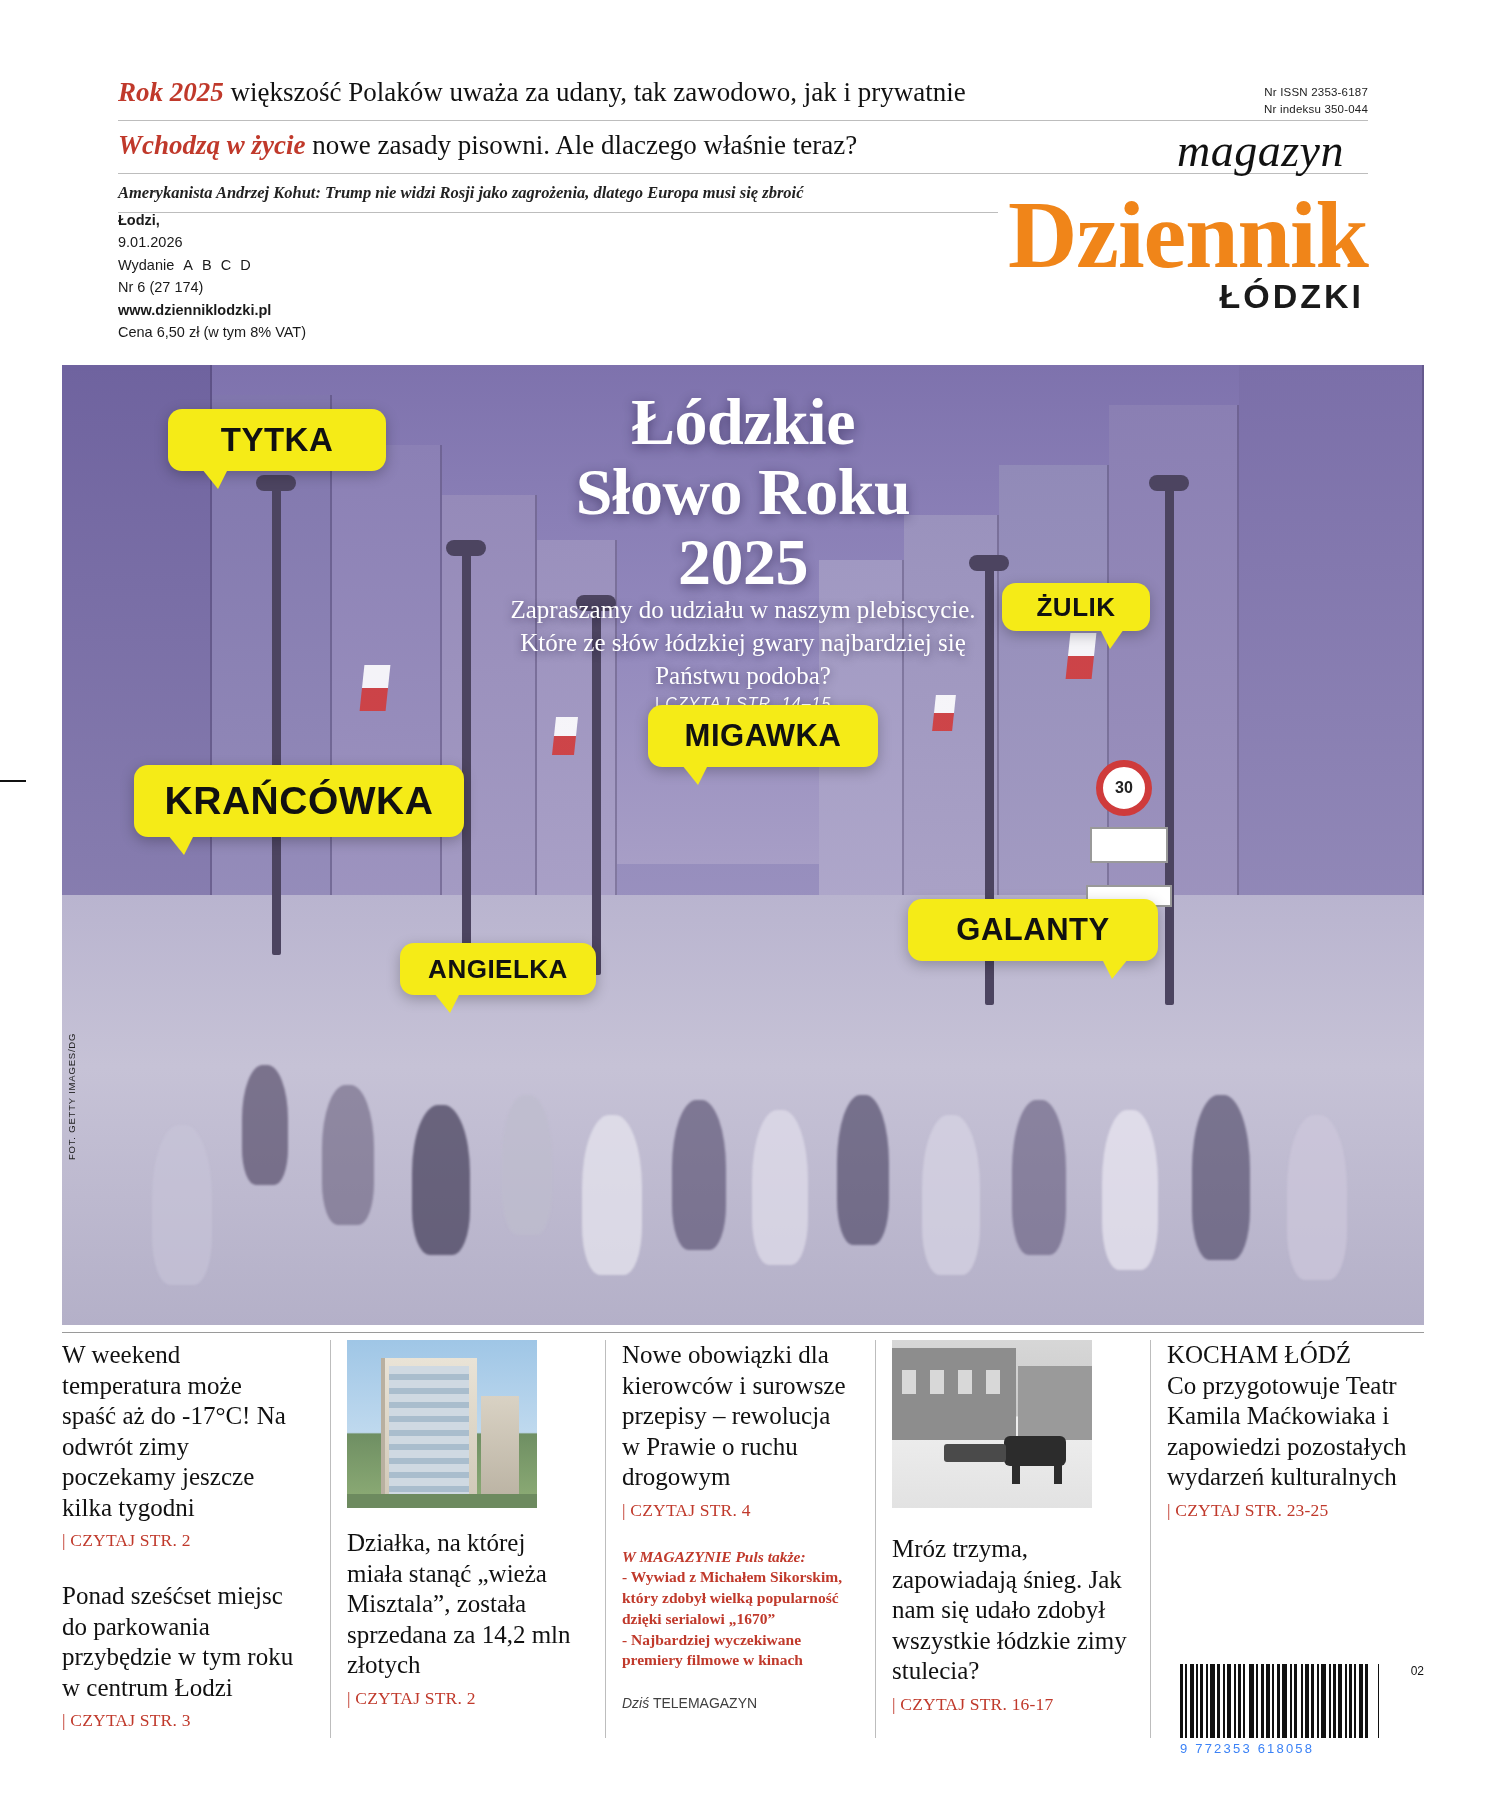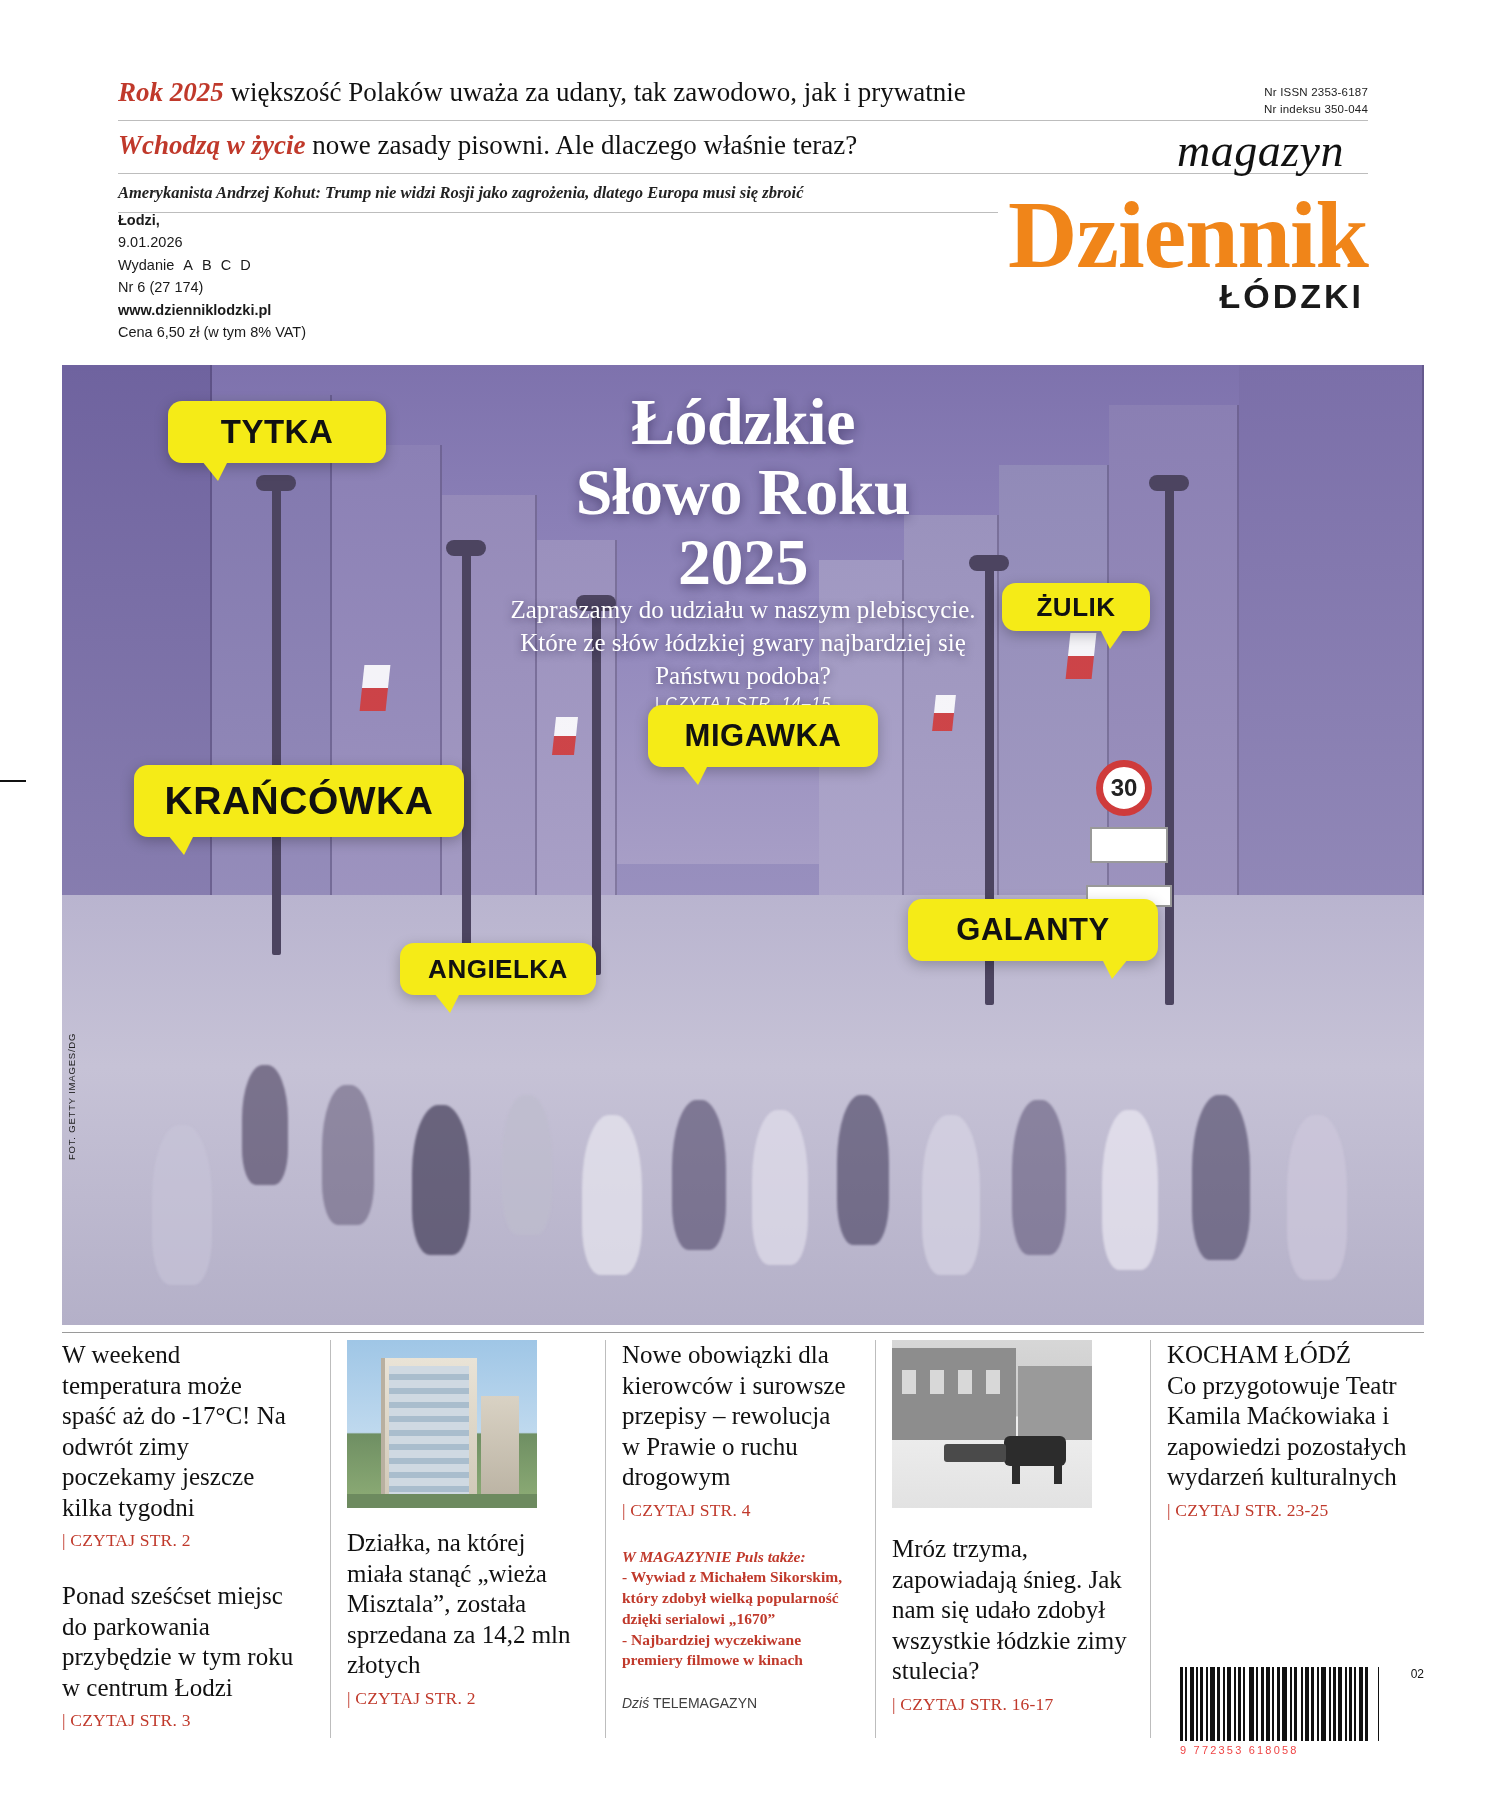--- a/index.html
+++ b/index.html
@@ -194,21 +194,21 @@
   }
   .sign30 {
     position: absolute;
     width: 56px; height: 56px;
     border-radius: 50%;
     background: #fff;
     border: 7px solid #cf3b3b;
     color: #222;
     font-family: "Liberation Sans", sans-serif;
     font-weight: 700;
-    font-size: 24px;
+    font-size: 16px;
     display: flex; align-items: center; justify-content: center;
   }
   .sign-plate {
     position: absolute;
     background: #fff;
     border: 2px solid #999;
     font-family: "Liberation Sans", sans-serif;
     font-size: 8px;
     color: #333;
     padding: 2px 3px;
@@ -270,21 +270,21 @@
     white-space: nowrap;
   }
   .bubble:after {
     content: "";
     position: absolute;
     bottom: -18px; left: 34px;
     border-left: 16px solid transparent;
     border-right: 10px solid transparent;
     border-top: 20px solid #F5EB17;
   }
-  .bubble.b-tytka   { left: 106px; top: 36px;  width: 218px; height: 62px;  font-size: 33px; }
+  .bubble.b-tytka   { left: 106px; top: 44px;  width: 218px; height: 62px;  font-size: 33px; }
   .bubble.b-zulik   { left: 940px; top: 218px; width: 148px; height: 48px;  font-size: 26px; }
   .bubble.b-migawka { left: 586px; top: 340px; width: 230px; height: 62px;  font-size: 31px; }
   .bubble.b-kranc   { left: 72px;  top: 400px; width: 330px; height: 72px;  font-size: 39px; }
   .bubble.b-angielka{ left: 338px; top: 578px; width: 196px; height: 52px;  font-size: 26px; }
   .bubble.b-galanty { left: 846px; top: 534px; width: 250px; height: 62px;  font-size: 31px; }
   .bubble.b-galanty:after { left: auto; right: 30px; border-left: 10px solid transparent; border-right: 16px solid transparent; }
   .bubble.b-zulik:after { left: auto; right: 26px; border-left: 10px solid transparent; border-right: 14px solid transparent; }
 
   .photo-credit {
     position: absolute;
@@ -373,24 +373,24 @@
     align-items: flex-end;
     gap: 0;
   }
   .barcode i {
     display: block;
     background: #111;
     height: 100%;
   }
   .barnum {
     font-family: "Liberation Sans", sans-serif;
-    font-size: 11px;
+    font-size: 13px;
     letter-spacing: 2.2px;
     margin-top: 3px;
-    color: #ef4444;
+    color: #3b82f6;
   }
   .barcode-side {
     position: absolute;
     right: 0; top: 0;
     width: 46px;
     border-left: 1px solid #111;
     height: 74px;
     text-align: right;
     font-family: "Liberation Sans", sans-serif;
     font-size: 12px;

